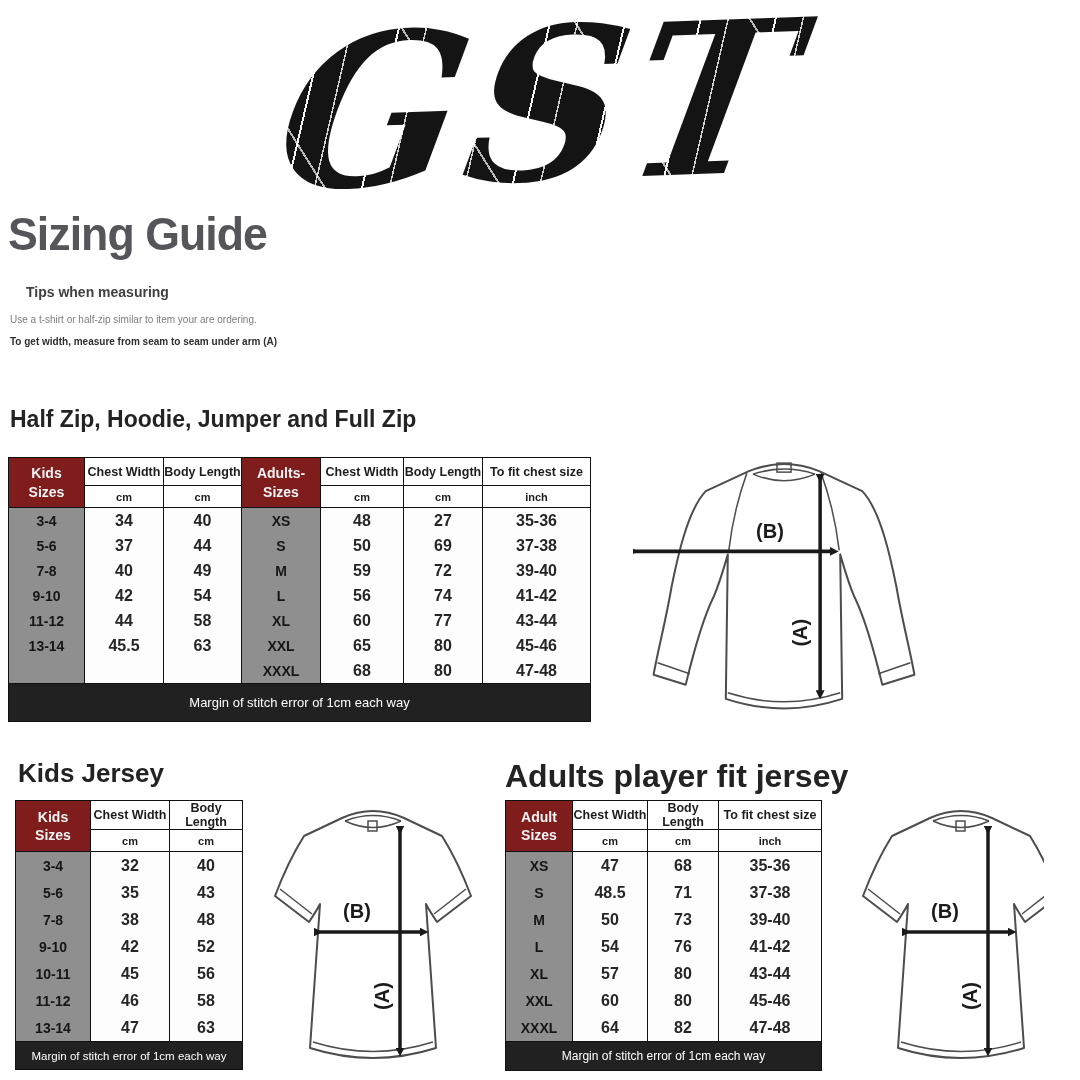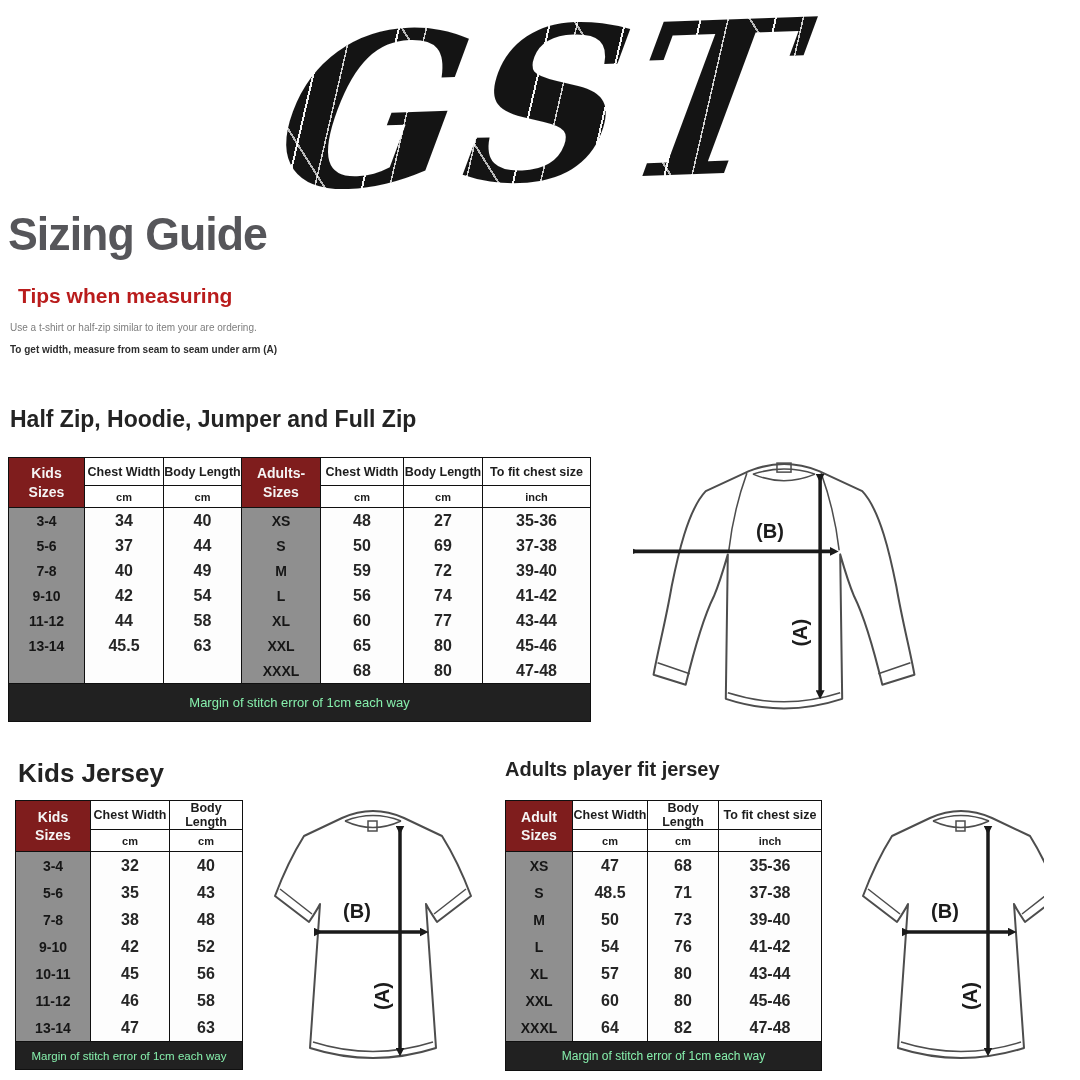--- a/index.html
+++ b/index.html
@@ -23,43 +23,43 @@
       transparent 47.5px 73px);}
   .logo-scratches::after{content:"";position:absolute;inset:0;
     background:repeating-linear-gradient(58deg,
       transparent 0 88px, rgba(255,255,255,.7) 88px 90px, transparent 90px 150px);}
 
   
   .sizing-title{position:absolute;left:8px;top:206px;margin:0;
     font-size:47px;font-weight:bold;color:#56565a;letter-spacing:-1px;
     transform:scaleX(.95);transform-origin:left top;white-space:nowrap;}
   .tips{position:absolute;left:10px;top:284px;}
-  .tips-heading{margin:0 0 9px 8px;font-size:21px;font-weight:bold;color:#b91c1c;}
+  .tips-heading{margin:0 0 9px 16px;font-size:14px;font-weight:bold;color:#404040;}
   .tip-line{margin:0;font-size:10px;line-height:22px;}
   .tip-light{color:#7d7d7d;font-weight:normal;}
   .tip-bold{color:#2e2e2e;font-weight:bold;}
   .sec-heading{position:absolute;margin:0;font-weight:bold;color:#232323;white-space:nowrap;}
   #halfzip-heading{left:10px;top:406px;font-size:23px;}
   #kids-heading{left:18px;top:758px;font-size:26px;}
-  #adult-heading{left:505px;top:758px;font-size:20px;}
+  #adult-heading{left:505px;top:758px;font-size:32px;}
 
   
   table.tbl{border-collapse:collapse;table-layout:fixed;position:absolute;
     border:1px solid #101010;}
   .tbl th,.tbl td{text-align:center;vertical-align:middle;padding:0;overflow:hidden;}
   .tbl thead th{border:1px solid #101010;background:#fff;color:#1d1d1d;}
   .tbl thead th.hlbl{font-size:12.5px;font-weight:bold;height:27px;}
   .tbl thead th.hunit{font-size:11px;font-weight:bold;height:21px;}
   .tbl thead th.hsize{background:#7f1d1d;color:#f5f5f5;font-size:14px;
     font-weight:bold;line-height:1.3;}
   .tbl tbody td{border-left:1px solid #101010;border-right:1px solid #101010;
     border-top:none;border-bottom:none;background:#fdfdfd;
     font-size:16px;font-weight:bold;color:#262626;}
   .tbl tbody td.csize{background:#8f8f8f;color:#161616;font-size:14px;}
-  .tbl tfoot td{background:#212121;color:#86efac;font-weight:normal;
+  .tbl tfoot td{background:#212121;color:#ffffff;font-weight:normal;
     border:1px solid #101010;}
 
   .t-halfzip{left:8px;top:457px;width:577px;}
   .t-halfzip tbody td{height:25px;}
   .t-halfzip tfoot td{height:37px;font-size:13px;}
   .t-halfzip thead th:nth-child(1){width:75px;}
   .t-halfzip thead th:nth-child(2){width:78px;}
   .t-halfzip thead th:nth-child(3){width:77px;}
   .t-halfzip thead th:nth-child(4){width:78px;}
   .t-halfzip thead th:nth-child(5){width:82px;}

